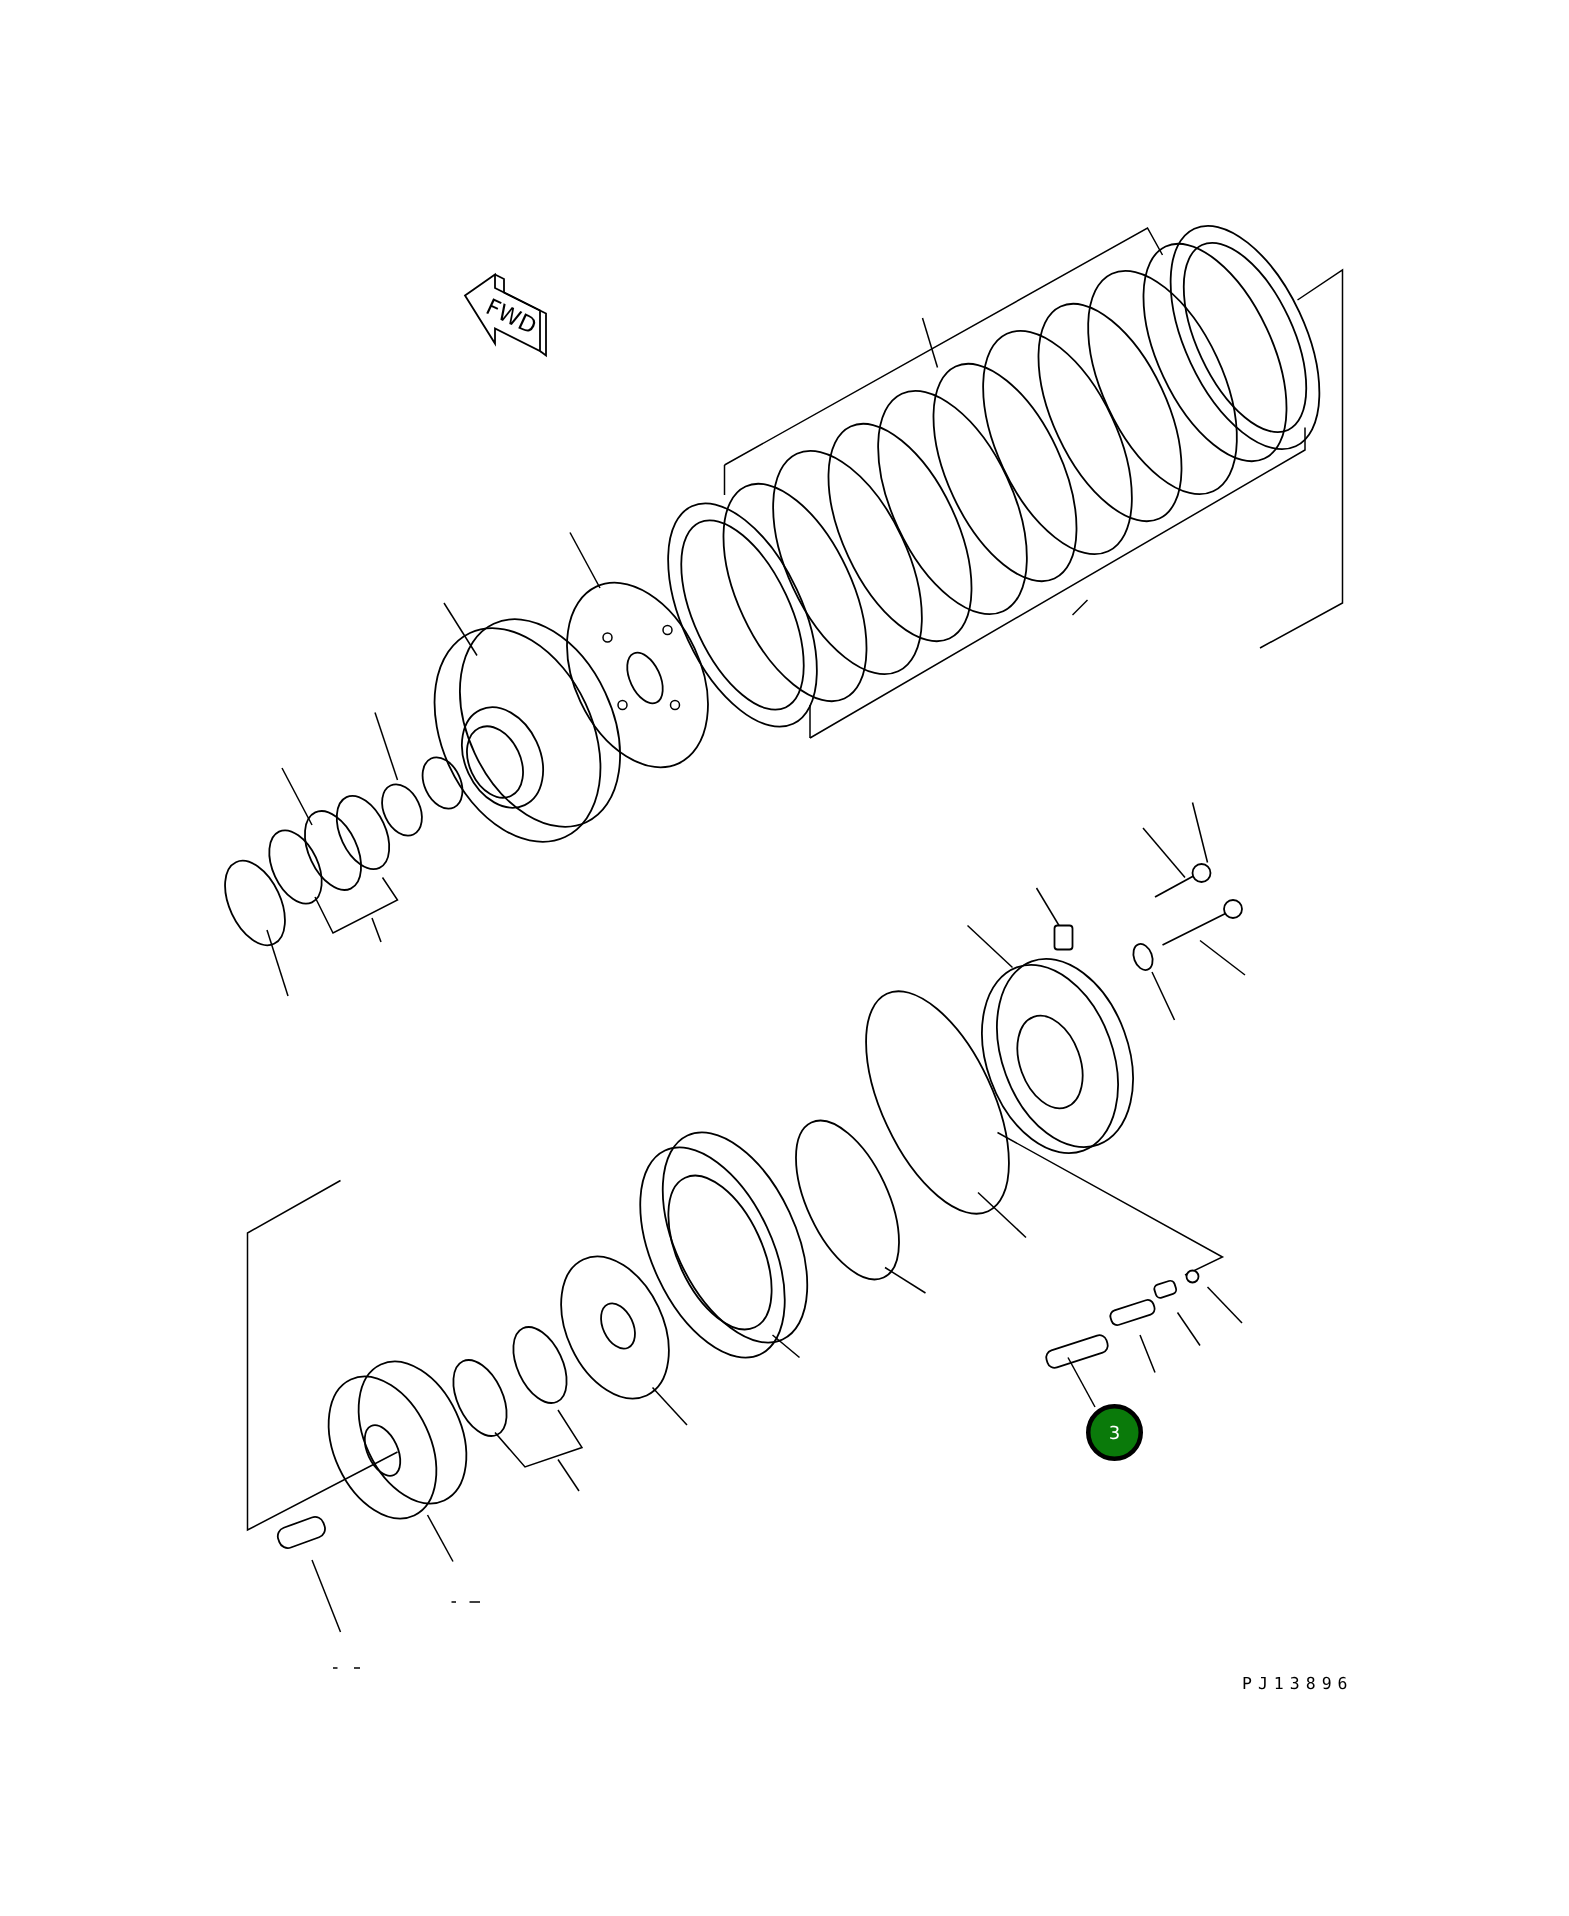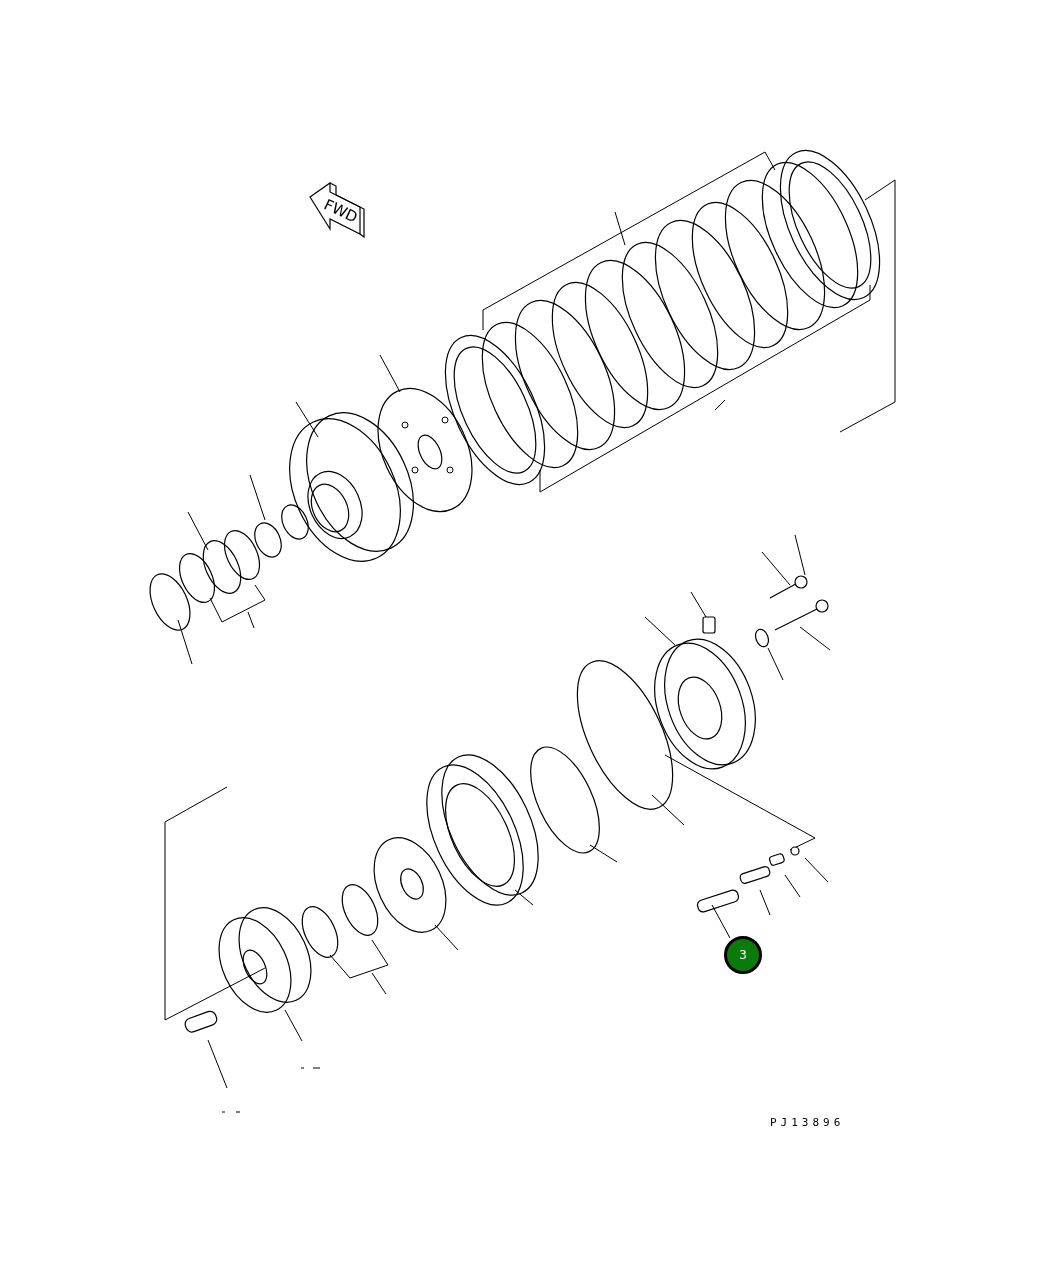--- a/index.html
+++ b/index.html
@@ -167,13 +167,13 @@
   <line class="thin" x1="301" y1="1068" x2="304" y2="1068"></line>
   <line class="thin" x1="313" y1="1068" x2="320" y2="1068"></line>
   <line class="thin" x1="222" y1="1112" x2="225" y2="1112"></line>
   <line class="thin" x1="236" y1="1112" x2="240" y2="1112"></line>
 </svg>
 
 <div class="callout-badge" style="left:724px; top:936px;">
   <span>3</span>
 </div>
 
-<div class="drawing-id" style="left:770px; top:1116px;">PJ13896</div>
+<div class="drawing-id" style="left:828px; top:1116px;">PJ13896</div>
 
 </body></html>

